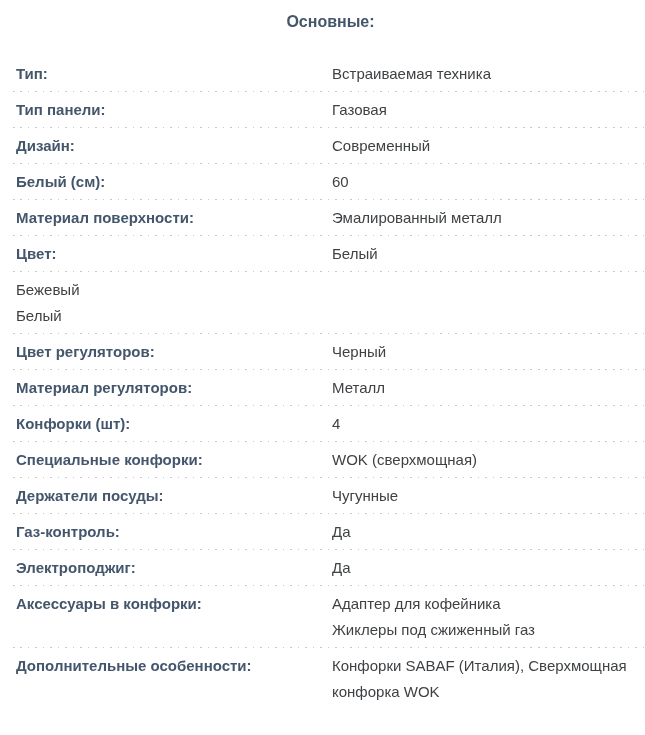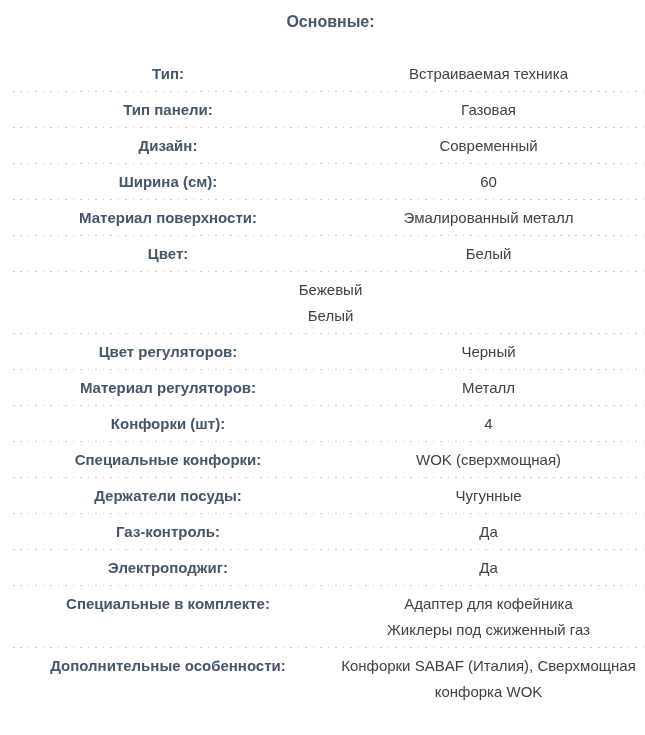--- a/index.html
+++ b/index.html
@@ -31,21 +31,20 @@
     text-align:center;
   }
   .spec-table{
     width:629px; 
   }
   .spec-row{
     display:flex;
     align-items:flex-start;
     padding:5px 0;
     position:relative;
-    text-align:center;
   }
   .spec-row::after{
     content:"";
     position:absolute;
     left:-3px;
     right:0;
     bottom:0;
     height:1px;
     background:repeating-linear-gradient(to right, var(--divider-color) 0 1.5px, transparent 1.5px 7.5px);
   }
@@ -92,21 +91,21 @@
   </div>
 
   <div class="spec-row">
     <div class="spec-label">Дизайн:</div>
     <div class="spec-values">
           <div class="spec-value-line">Современный</div>
         </div>
   </div>
 
   <div class="spec-row">
-    <div class="spec-label">Ширина (см):</div>
+    <div class="spec-label">Белый (см):</div>
     <div class="spec-values">
           <div class="spec-value-line">60</div>
         </div>
   </div>
 
   <div class="spec-row">
     <div class="spec-label">Материал поверхности:</div>
     <div class="spec-values">
           <div class="spec-value-line">Эмалированный металл</div>
         </div>
@@ -169,21 +168,21 @@
   </div>
 
   <div class="spec-row">
     <div class="spec-label">Электроподжиг:</div>
     <div class="spec-values">
           <div class="spec-value-line">Да</div>
         </div>
   </div>
 
   <div class="spec-row">
-    <div class="spec-label">Специальные в комплекте:</div>
+    <div class="spec-label">Аксессуары в конфорки:</div>
     <div class="spec-values">
           <div class="spec-value-line">Адаптер для кофейника</div>
           <div class="spec-value-line">Жиклеры под сжиженный газ</div>
         </div>
   </div>
 
   <div class="spec-row">
     <div class="spec-label">Дополнительные особенности:</div>
     <div class="spec-values">
           <div class="spec-value-line">Конфорки SABAF (Италия), Сверхмощная конфорка WOK</div>

